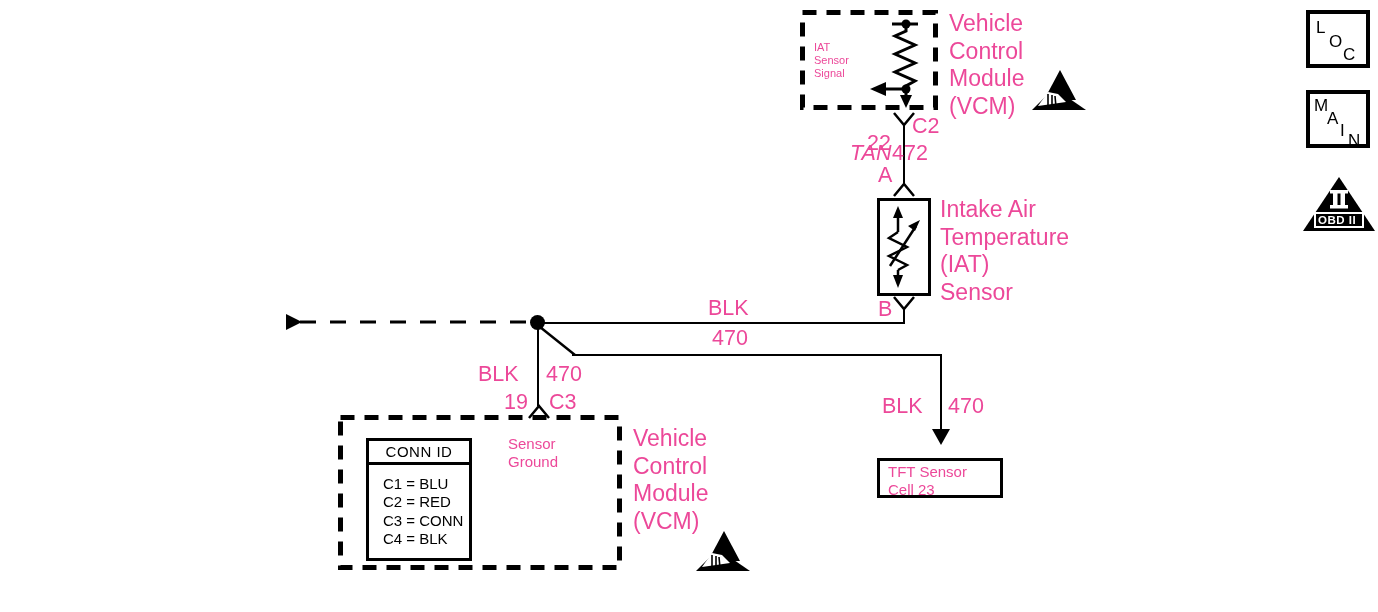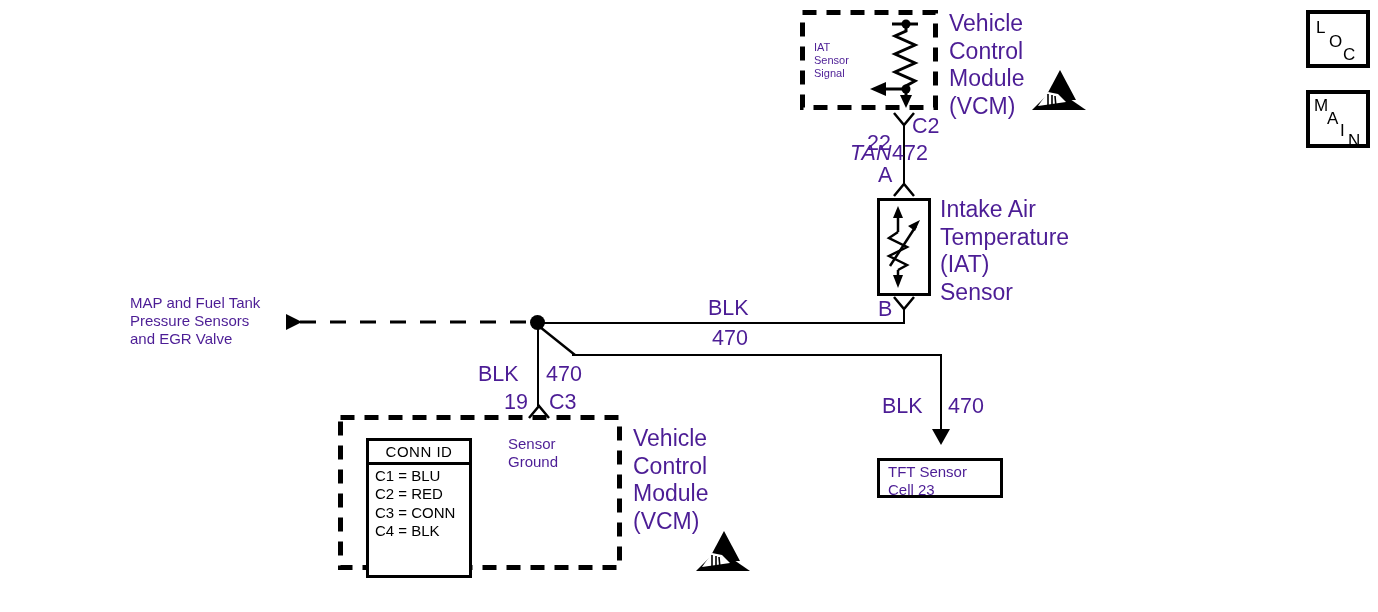--- a/index.html
+++ b/index.html
@@ -18,21 +18,21 @@
     background: #ffffff;
     overflow: hidden;
   }
   .abs { position: absolute; }
 
   
   .txt {
     position: absolute;
     white-space: pre;
     line-height: 1.20;
-    color: #4c1d95;
+    color: #ec4899;
   }
   .t13 { font-size: 11px; }
   .t15 { font-size: 15px; }
   .t21 { font-size: 21.5px; }
   .t23 { font-size: 23px; }
 
   
   .hline {
     position: absolute;
     background: #000;
@@ -78,21 +78,22 @@
     box-sizing: border-box;
     font-size: 15px;
   }
   .connid-head {
     text-align: center;
     border-bottom: 3px solid #000;
     padding: 2px 6px 2px 6px;
     letter-spacing: 0.5px;
   }
   .connid-body {
-    padding: 2px 6px 3px 6px;
+    padding: 2px 6px 3px 14px;
+    margin-top: 8px;
   }
   .connid-body div {
     line-height: 1.22;
     white-space: pre;
   }
 
   
   .legendletter {
     position: absolute;
     font-size: 17px;
@@ -211,23 +212,20 @@
   <div class="abs" style="left:300px; top:316px;">
     <svg width="240" height="12" viewBox="0 0 240 12">
       <line x1="0" y1="6" x2="238" y2="6" stroke="#000" stroke-width="3" stroke-dasharray="16,14"></line>
     </svg>
   </div>
   <div class="abs" style="left:284px; top:312px;">
     <svg width="20" height="20" viewBox="0 0 20 20">
       <polygon points="2,2 18,10 2,18" fill="#000"></polygon>
     </svg>
   </div>
-  <div class="txt t15" style="left:130px; top:294px;">MAP and Fuel Tank
-Pressure Sensors
-and EGR Valve</div>
 
   <div class="abs" style="left:533px; top:320px;">
     <svg width="50" height="40" viewBox="0 0 50 40">
       <line x1="2" y1="3" x2="42" y2="35" stroke="#000" stroke-width="2.5"></line>
     </svg>
   </div>
 
   <div class="hline" style="left:572px; top:354px; width:370px;"></div>
   <div class="vline" style="left:940px; top:354px; height:76px;"></div>
   <div class="abs" style="left:931px; top:428px;">
@@ -252,21 +250,21 @@
       <polyline points="2,16 12,4 22,16" fill="none" stroke="#000" stroke-width="2.5"></polyline>
     </svg>
   </div>
 
   <div class="dashbox" style="left:338px; top:415px; width:284px; height:155px;">
     <svg width="284" height="155" viewBox="0 0 284 155">
       <rect x="2.5" y="2.5" width="279" height="150" fill="none" stroke="#000" stroke-width="5" stroke-dasharray="14,10"></rect>
     </svg>
   </div>
 
-  <div class="connid" style="left:366px; top:438px; width:106px; height:140px;">
+  <div class="connid" style="left:366px; top:438px; width:106px; height:123px;">
     <div class="connid-head">CONN ID</div>
     <div class="connid-body">
       <div>C1 = BLU</div>
       <div>C2 = RED</div>
       <div>C3 = CONN</div>
       <div>C4 = BLK</div>
     </div>
   </div>
 
   <div class="txt t15" style="left:508px; top:435px;">Sensor
@@ -292,14 +290,27 @@
     <span class="legendletter" style="left:33px; top:32px;">C</span>
   </div>
 
   <div class="legendbox" style="left:1306px; top:90px; width:64px; height:58px;">
     <span class="legendletter" style="left:4px; top:3px;">M</span>
     <span class="legendletter" style="left:17px; top:16px;">A</span>
     <span class="legendletter" style="left:30px; top:28px;">I</span>
     <span class="legendletter" style="left:38px; top:38px;">N</span>
   </div>
 
+  <div class="obdbox" style="left:1302px; top:176px;">
+    <svg width="74" height="56" viewBox="0 0 74 56">
+      <polygon points="37,1 73,55 1,55" fill="#000"></polygon>
+
+      <rect x="28" y="14" width="18" height="3.5" fill="#fff"></rect>
+      <rect x="31" y="17" width="4.5" height="12" fill="#fff"></rect>
+      <rect x="38.5" y="17" width="4.5" height="12" fill="#fff"></rect>
+      <rect x="28" y="29" width="18" height="3.5" fill="#fff"></rect>
+
+      <rect x="13" y="37" width="48" height="14" fill="#000" stroke="#fff" stroke-width="2"></rect>
+    </svg>
+    <span class="txt" style="left:16px; top:38px; font-size:11.5px; font-weight:bold; color:#fff; letter-spacing:0.5px;">OBD II</span>
+  </div>
 
 </div>
 
 </body></html>

